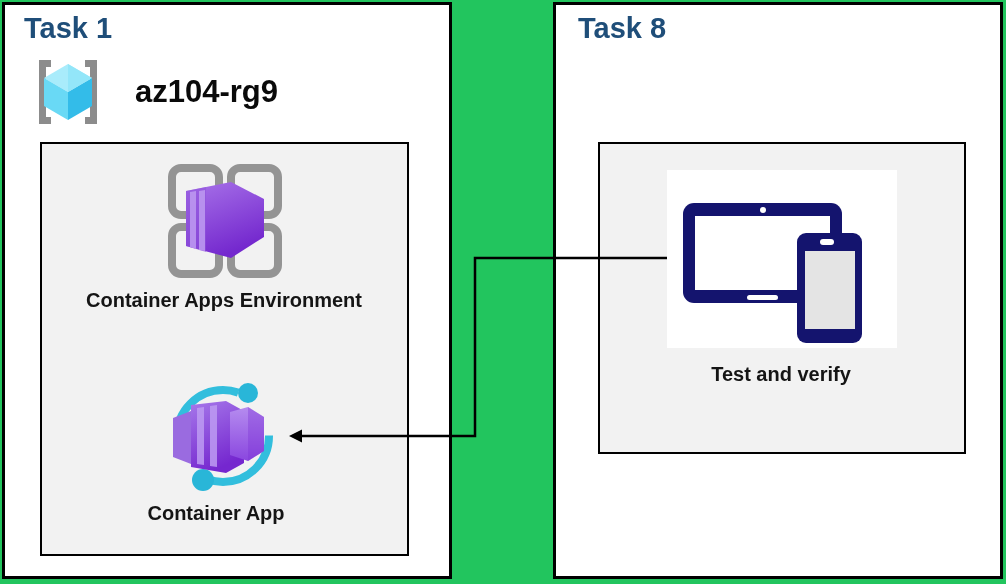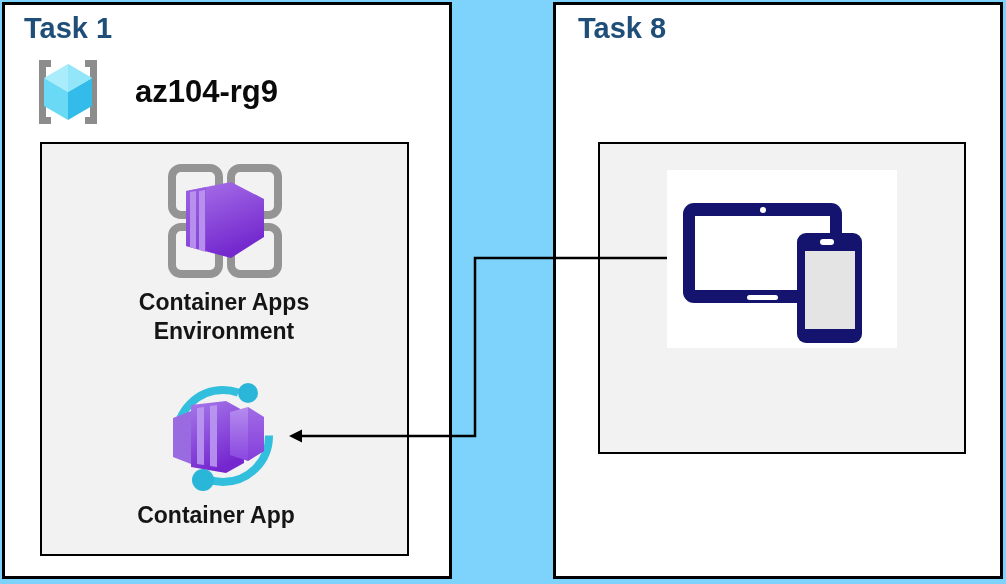--- a/index.html
+++ b/index.html
@@ -1,17 +1,17 @@
 <!DOCTYPE html>
 <html style="--title-navy: #1F4E79; --panel-fill: #F2F2F2; --border: #000000; --text: #151515; --purple: #8B4FD8; --cyan: #32BEDD; --device-navy: #14146E; --bracket-gray: #8C8C8C; --grid-gray: #949494; --cube-cyan: #50E6FF;"><head>
 <meta charset="utf-8">
 <style>
   html,body{margin:0;padding:0;background:#ffffff;}
   .canvas{
-    position:relative;width:1006px;height:584px;background:#7dd3fc;
+    position:relative;width:1006px;height:584px;background:#22c55e;
     font-family:"Liberation Sans",sans-serif;overflow:hidden;
   }
   .task-box{
     position:absolute;top:2px;height:577px;width:450px;
     border:3px solid var(--border,#000);background:#fff;box-sizing:border-box;
   }
   #task1-box{left:2px;}
   #task2-box{left:553px;}
   .task-title{
     position:absolute;font-size:29px;font-weight:bold;
@@ -22,21 +22,21 @@
   .rg-row{position:absolute;left:27px;top:56px;display:flex;align-items:center;gap:26px;}
   .rg-name{font-size:31px;font-weight:bold;color:#0a0a0a;}
   .panel{
     position:absolute;background:var(--panel-fill,#F2F2F2);
     border:2px solid var(--border,#000);box-sizing:border-box;
   }
   #task1-panel{left:40px;top:142px;width:369px;height:414px;}
   #task2-panel{left:598px;top:142px;width:368px;height:312px;}
   .icon-abs{position:absolute;}
   .diagram-label{
-    position:absolute;font-size:23px;font-weight:bold;color:var(--text,#151515);
+    position:absolute;font-size:20px;font-weight:bold;color:var(--text,#151515);
     text-align:center;line-height:1.25;
   }
   #env-label{left:84px;top:288px;width:280px;}
   #app-label{left:76px;top:501px;width:280px;}
   #verify-label{left:631px;top:362px;width:300px;}
   .white-plate{
     position:absolute;left:667px;top:170px;width:230px;height:178px;background:#ffffff;
   }
   #connector-svg{position:absolute;left:0;top:0;width:1006px;height:584px;pointer-events:none;}
 </style>
@@ -121,19 +121,20 @@
   <svg class="icon-abs" style="left:667px;top:170px" width="230" height="178" viewBox="0 0 230 178">
     <rect x="16" y="33" width="159" height="100" rx="11" fill="var(--device-navy,#14146E)"></rect>
     <rect x="28" y="46" width="135" height="74" fill="#ffffff"></rect>
     <circle cx="96" cy="40" r="3" fill="#ffffff"></circle>
     <rect x="80" y="125" width="31" height="5" rx="2.5" fill="#ffffff"></rect>
     <rect x="130" y="63" width="65" height="110" rx="9" fill="var(--device-navy,#14146E)"></rect>
     <rect x="153" y="69" width="14" height="6" rx="3" fill="#ffffff"></rect>
     <rect x="138" y="81" width="50" height="78" fill="#E4E4E4"></rect>
   </svg>
 
+  <div class="diagram-label" id="verify-label">Test and verify</div>
 
   <svg id="connector-svg">
     <path d="M667,258 H475 V436 H301" stroke="#000000" stroke-width="2.5" fill="none"></path>
     <polygon points="289,436 302,429.5 302,442.5" fill="#000000"></polygon>
   </svg>
 
 </div>
 
 </body></html>

